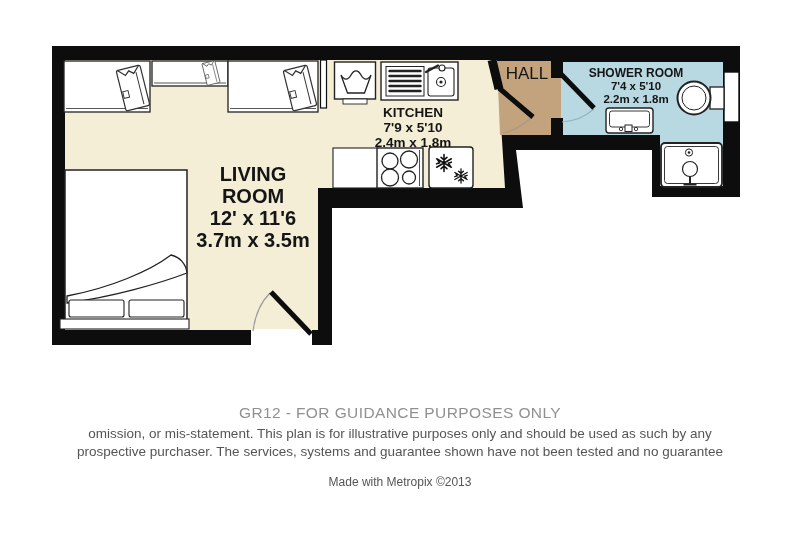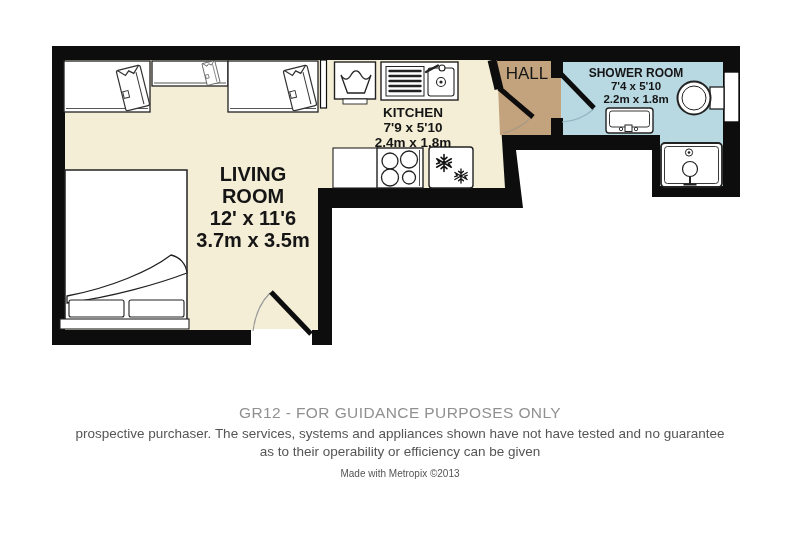--- a/index.html
+++ b/index.html
@@ -3,21 +3,21 @@
 <meta charset="utf-8">
 <style>
   html,body{margin:0;padding:0;background:#ffffff;width:800px;height:555px;overflow:hidden;}
   .page{position:relative;width:800px;height:555px;background:#fff;font-family:"Liberation Sans",sans-serif;}
   .plan-svg{position:absolute;left:0;top:0;}
   svg text{font-family:"Liberation Sans","DejaVu Sans",sans-serif;fill:#151515;}
   .room-name{font-weight:bold;}
   .caption{position:absolute;left:0;top:403px;width:800px;text-align:center;}
   .caption-title{color:#909090;font-size:15.5px;line-height:19px;letter-spacing:0.4px;}
   .caption-body{margin-top:3px;color:#555555;font-size:13.5px;line-height:18px;}
-  .caption-credit{color:#555555;font-size:10px;line-height:18px;margin-top:4px;}
+  .caption-credit{color:#555555;font-size:12px;line-height:18px;margin-top:12px;}
 </style>
 </head>
 <body>
 
 <div class="page">
 
   <svg class="plan-svg" width="800" height="402" viewBox="0 0 800 402">
 
     <defs>
       <g id="shirt">
@@ -178,19 +178,19 @@
       <text class="room-name" x="636" y="90" font-size="11.5" text-anchor="middle">7'4 x 5'10</text>
       <text class="room-name" x="636" y="103" font-size="11.5" text-anchor="middle">2.2m x 1.8m</text>
     </g>
   </svg>
 
   <div class="caption">
     <div class="caption-title">
       <div>GR12 - FOR GUIDANCE PURPOSES ONLY</div>
     </div>
     <div class="caption-body">
-      <div>prospective purchaser. The services, systems and appliances shown have not have tested and no guarantee</div>
-      <div>as to their operability or efficiency can be given</div>
+      <div>omission, or mis-statement. This plan is for illustrative purposes only and should be used as such by any</div>
+      <div>prospective purchaser. The services, systems and guarantee shown have not been tested and no guarantee</div>
     </div>
     <div class="caption-credit">Made with Metropix ©2013</div>
   </div>
 
 </div>
 
 </body></html>

